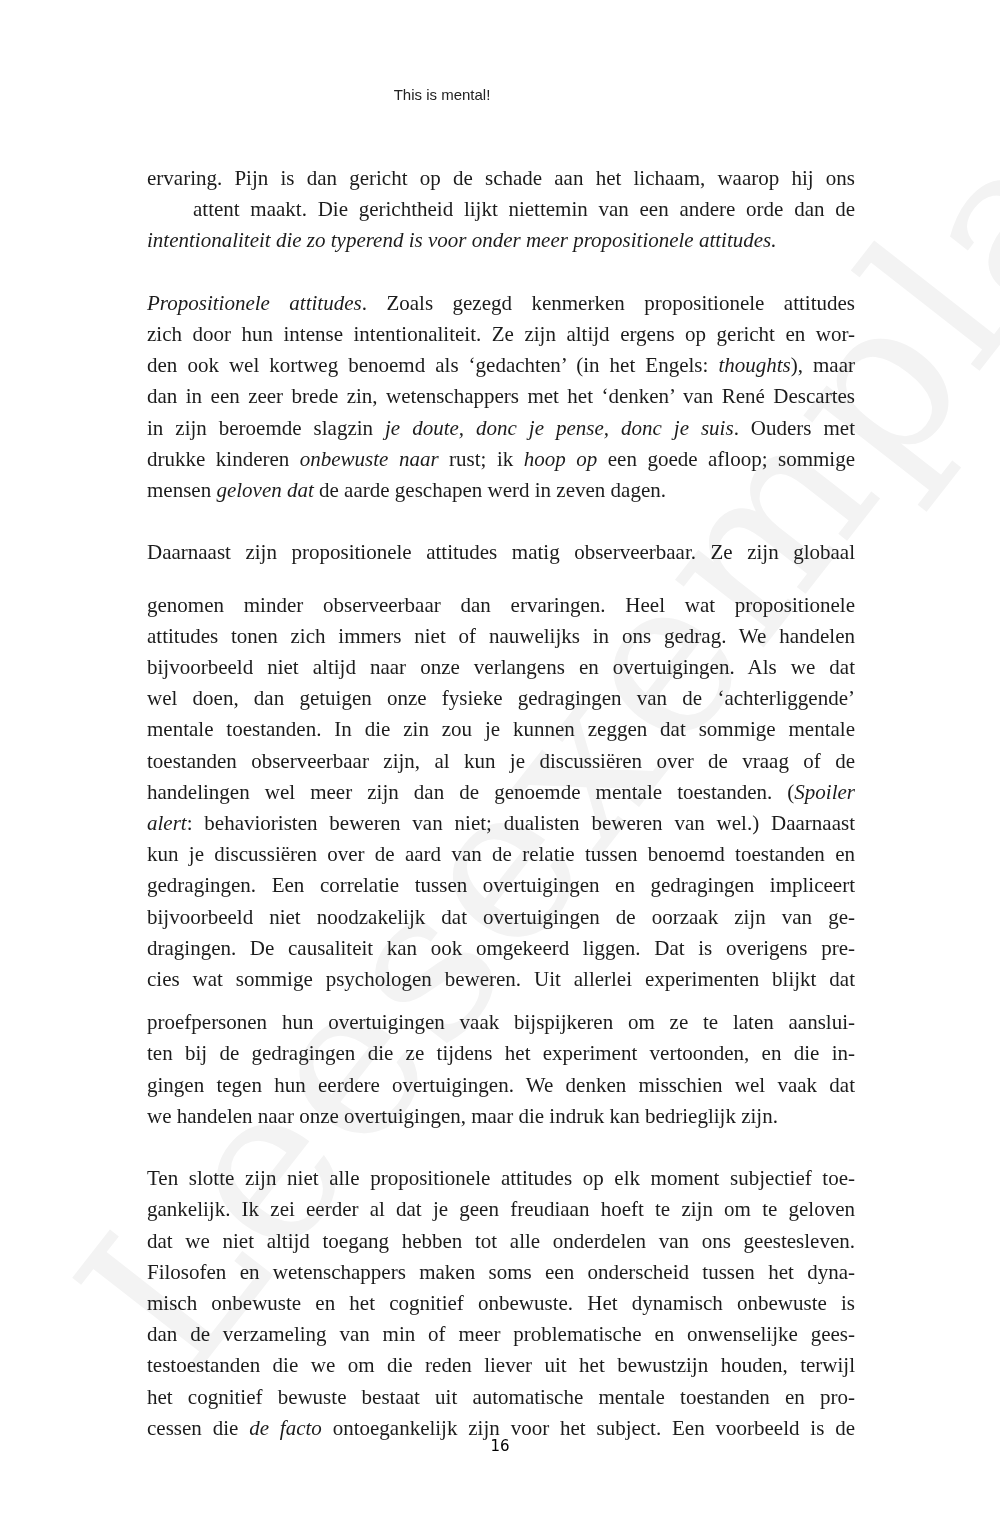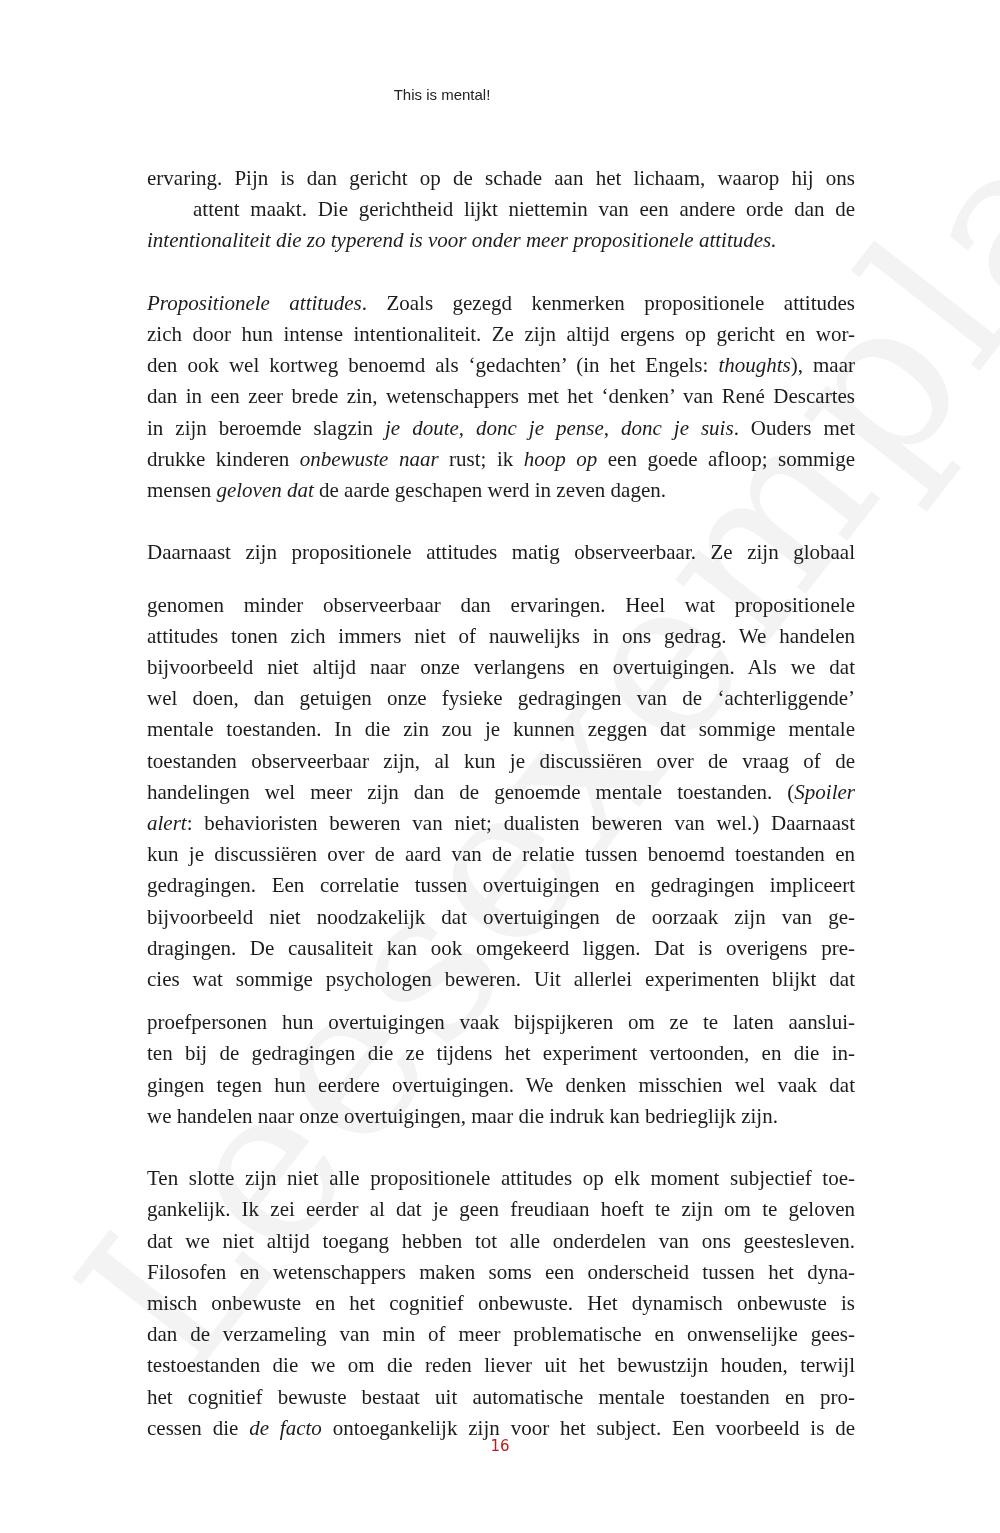--- a/index.html
+++ b/index.html
@@ -43,21 +43,21 @@
   .line { display: block; text-align: justify; text-align-last: justify; white-space: nowrap; }
   .line.last { text-align-last: left; }
   .line span { white-space: pre; }
   em { font-style: italic; }
   .page-number {
     position: absolute;
     top: 1437px; left: 0; width: 1000px;
     text-align: center;
     font-family: "DejaVu Sans", "Liberation Sans", sans-serif;
     font-size: 15px;
-    color: #b91c1c;
+    color: #000000;
     z-index: 1;
   }
 </style>
 </head>
 <body>
 
 <div class="watermark">Leesexemplaar</div>
 
 <div class="running-head">This is mental!</div>
 

